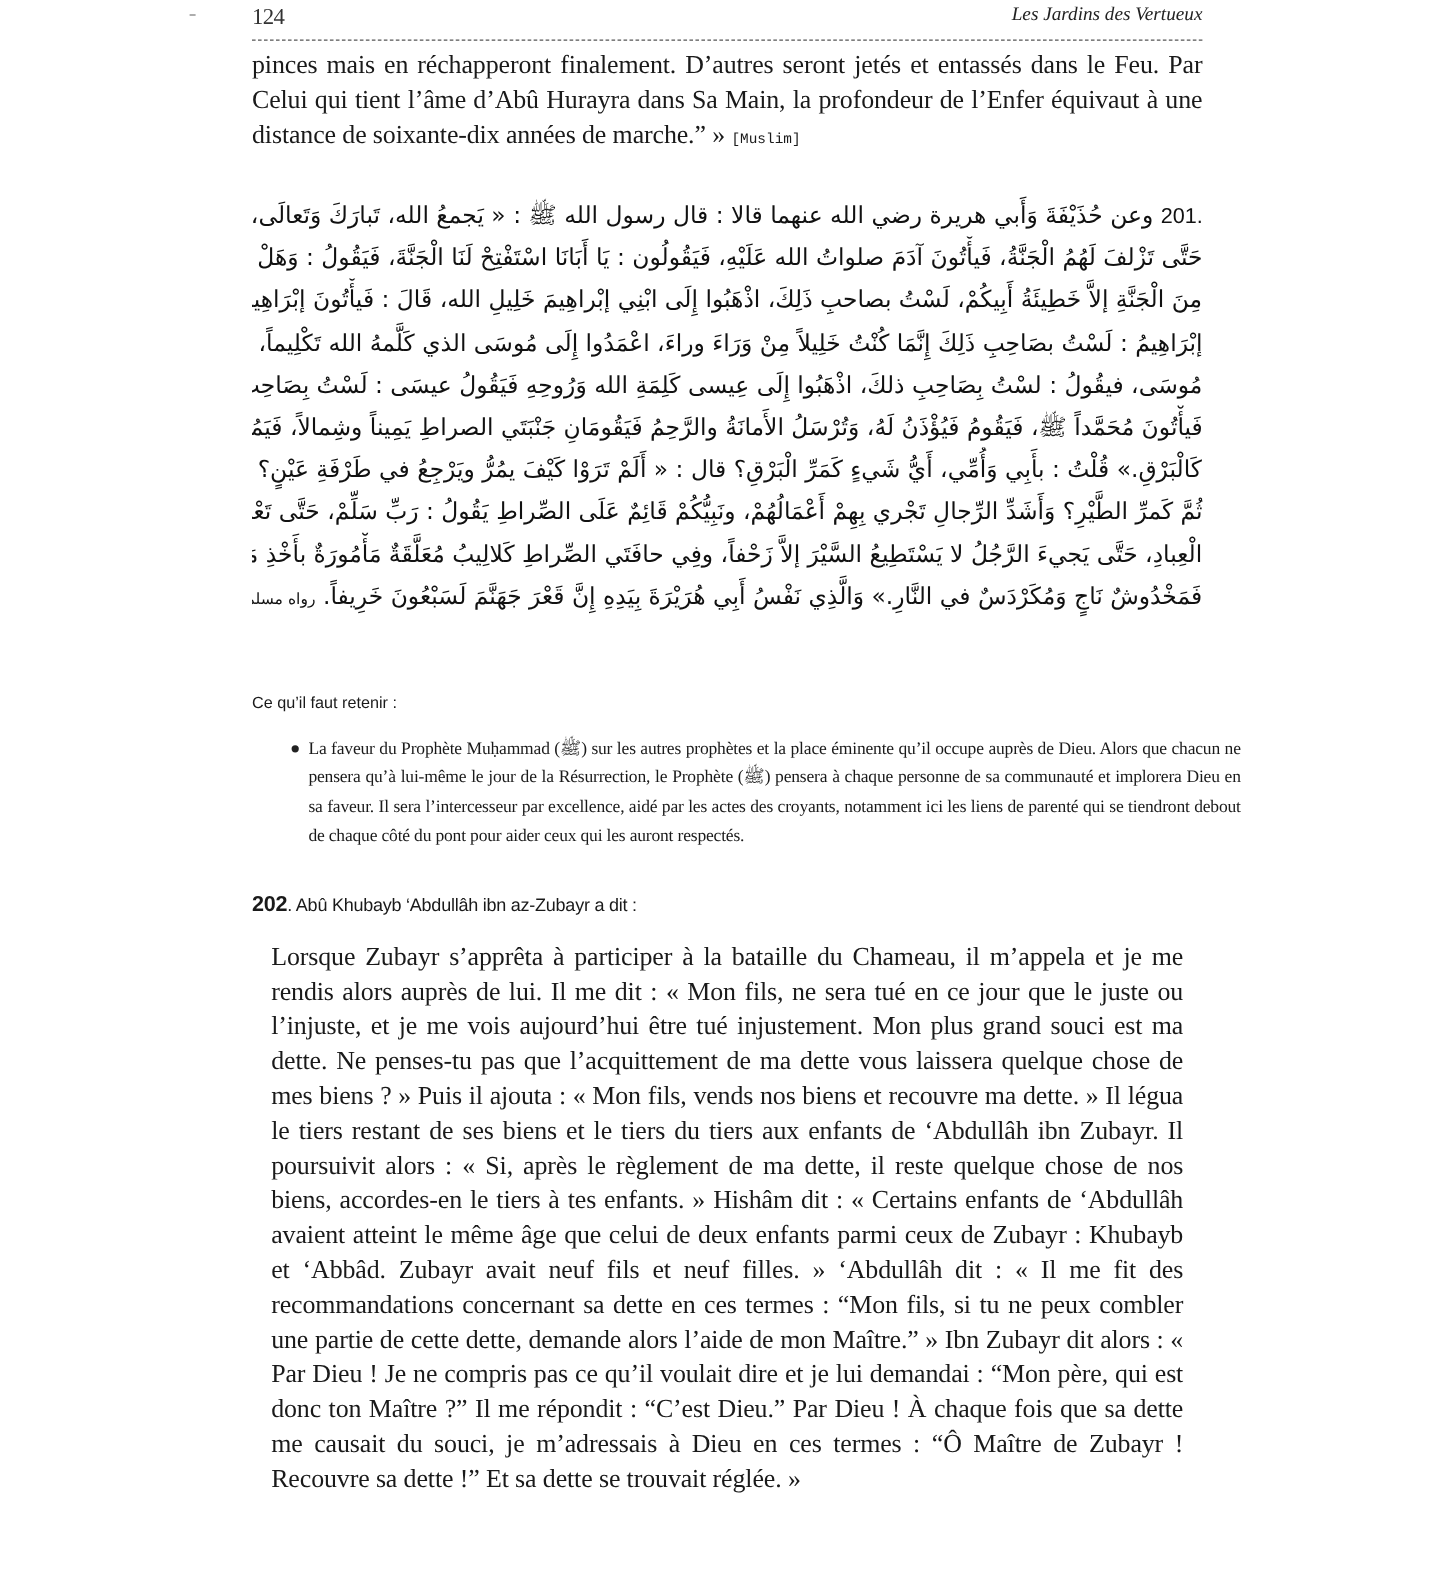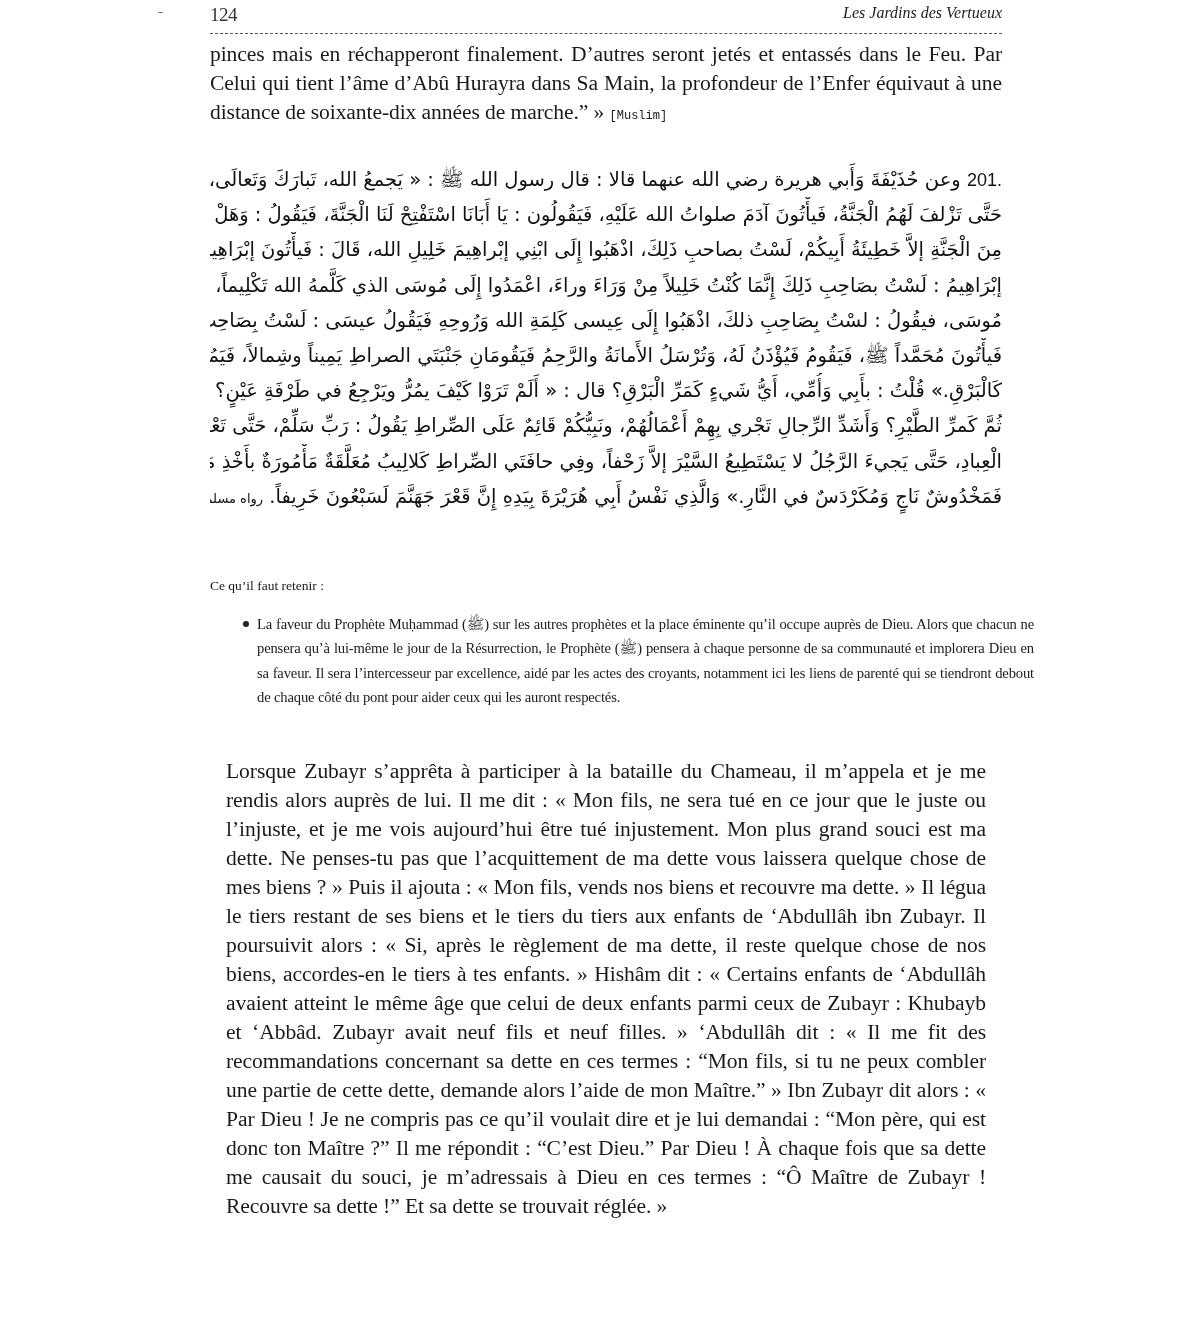--- a/index.html
+++ b/index.html
@@ -103,21 +103,21 @@
     font-family: "Liberation Sans", sans-serif;
     font-size: 18px;
   }
   .riwaya {
     font-size: 13px;
   }
   .retain-title {
     position: absolute;
     left: 0;
     top: 578px;
-    font-family: Liberation Serif, serif;
+    font-family: Liberation Sans, sans-serif;
     font-size: 13.5px;
     color: #1a1a1a;
   }
   .retain-list {
     position: absolute;
     left: 16px;
     top: 596px;
     width: 792px;
     margin: 16px;
     padding: 0;
@@ -198,18 +198,21 @@
 
   <div class="retain-title">Ce qu’il faut retenir :</div>
   <ul class="retain-list">
     <li class="retain-item">
       <span class="bullet-icon"></span>
       <span>La faveur du Prophète Muḥammad (ﷺ) sur les autres prophètes et la place éminente qu’il occupe auprès de Dieu. Alors que chacun ne pensera qu’à lui-même le jour de la Résurrection, le Prophète (ﷺ) pensera à chaque personne de sa communauté et implorera Dieu en sa faveur. Il sera l’intercesseur par excellence, aidé par les actes des croyants, notamment ici les liens de parenté qui se tiendront debout de chaque côté du pont pour aider ceux qui les auront respectés.</span>
     </li>
   </ul>
 
   <div class="section-202">
+    <div class="narrator-line">
+      <span class="narrator-num">202</span><span>. Abû Khubayb ‘Abdullâh ibn az-Zubayr a dit :</span>
+    </div>
     <div class="body-text">
       <p class="para">Lorsque Zubayr s’apprêta à participer à la bataille du Chameau, il m’appela et je me rendis alors auprès de lui. Il me dit : « Mon fils, ne sera tué en ce jour que le juste ou l’injuste, et je me vois aujourd’hui être tué injustement. Mon plus grand souci est ma dette. Ne penses-tu pas que l’acquittement de ma dette vous laissera quelque chose de mes biens ? » Puis il ajouta : « Mon fils, vends nos biens et recouvre ma dette. » Il légua le tiers restant de ses biens et le tiers du tiers aux enfants de ‘Abdullâh ibn Zubayr. Il poursuivit alors : « Si, après le règlement de ma dette, il reste quelque chose de nos biens, accordes-en le tiers à tes enfants. » Hishâm dit : « Certains enfants de ‘Abdullâh avaient atteint le même âge que celui de deux enfants parmi ceux de Zubayr : Khubayb et ‘Abbâd. Zubayr avait neuf fils et neuf filles. » ‘Abdullâh dit : « Il me fit des recommandations concernant sa dette en ces termes : “Mon fils, si tu ne peux combler une partie de cette dette, demande alors l’aide de mon Maître.” » Ibn Zubayr dit alors : « Par Dieu ! Je ne compris pas ce qu’il voulait dire et je lui demandai : “Mon père, qui est donc ton Maître ?” Il me répondit : “C’est Dieu.” Par Dieu ! À chaque fois que sa dette me causait du souci, je m’adressais à Dieu en ces termes : “Ô Maître de Zubayr ! Recouvre sa dette !” Et sa dette se trouvait réglée. »</p>
     </div>
   </div>
 
 </div>
 
 </body></html>

